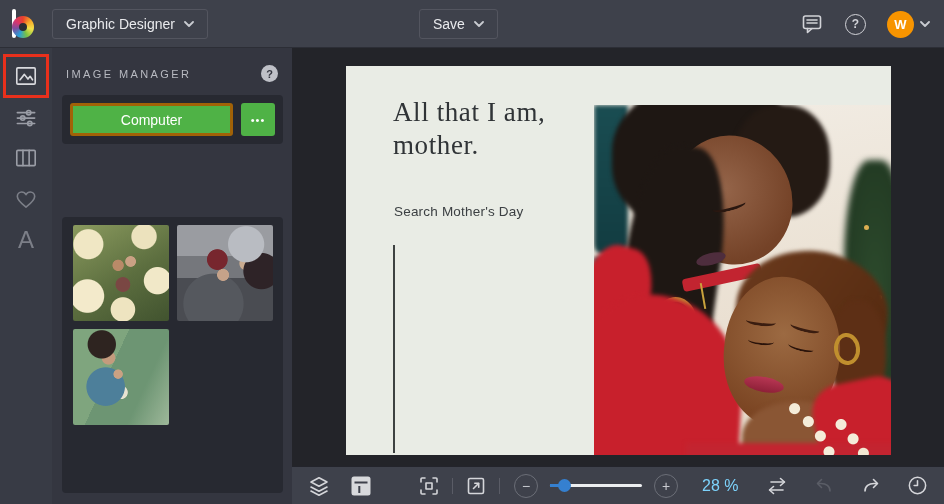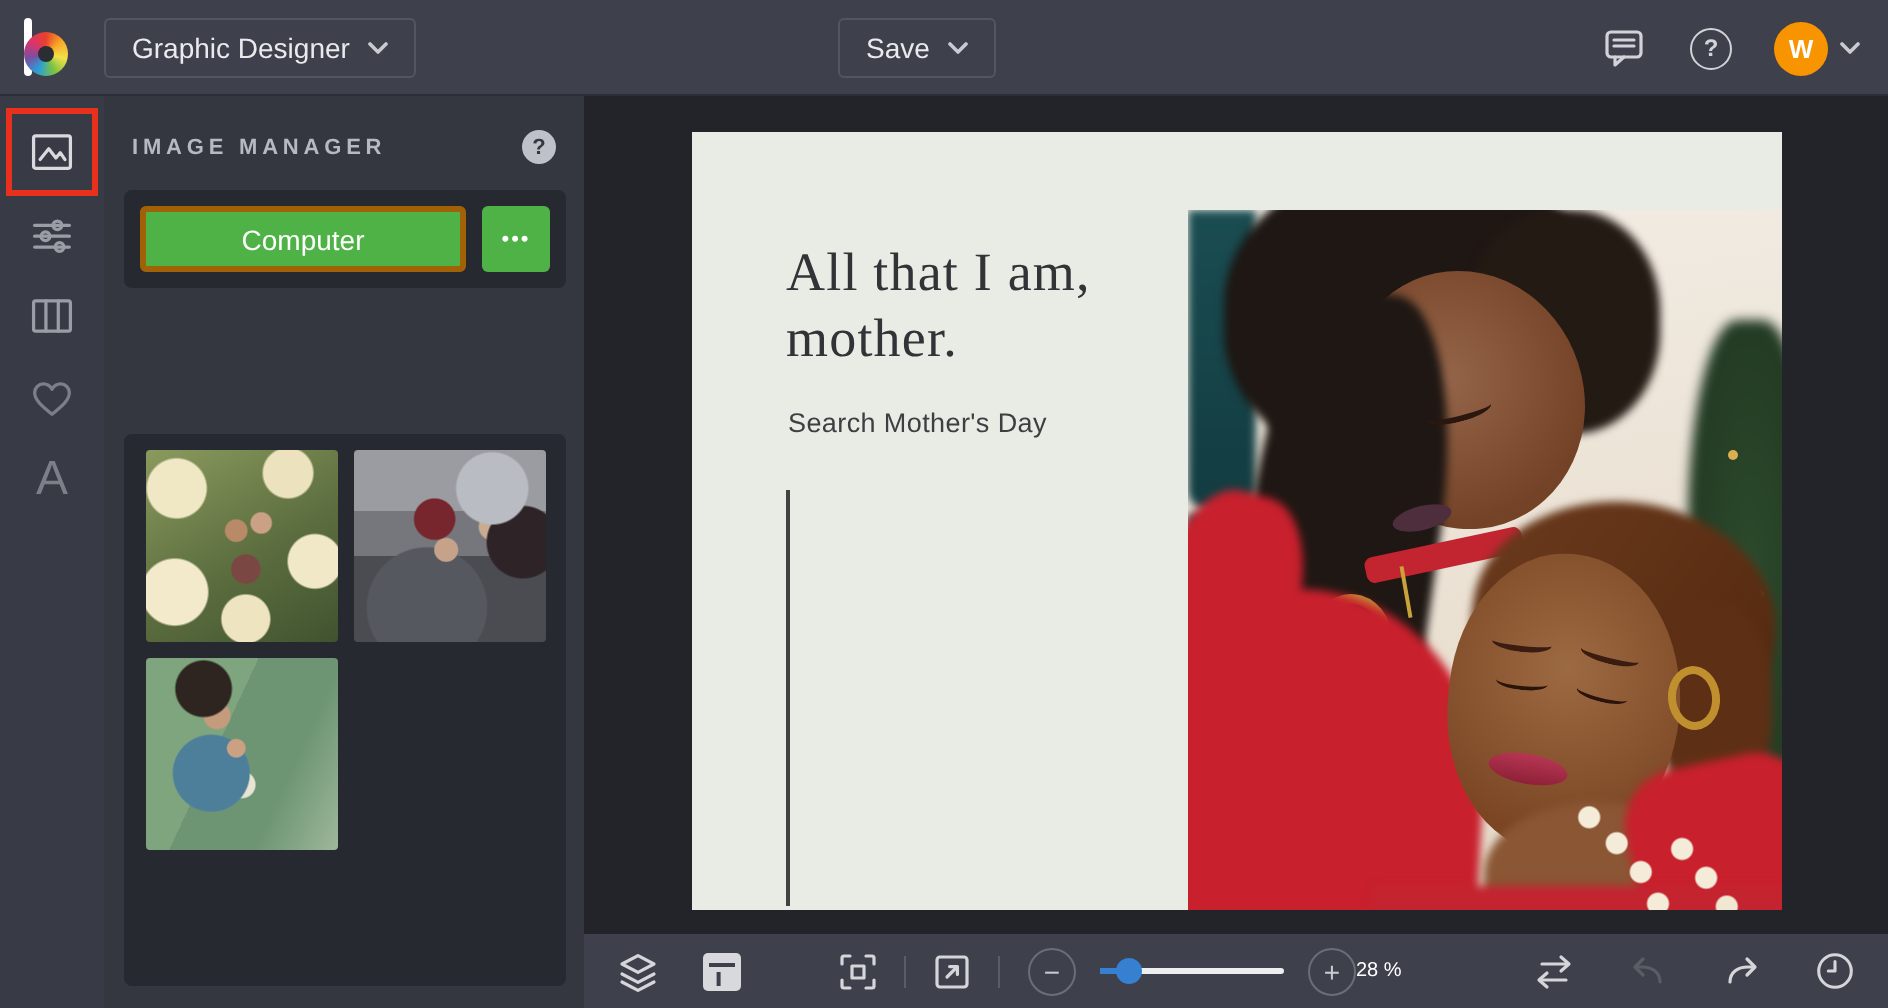--- a/index.html
+++ b/index.html
@@ -39,21 +39,21 @@
   .sb-item.dim { color:#7c7f88; }
   .sb-red-box { position:absolute; left:3px; right:3px; top:-2px; bottom:-2px;
                 border:3px solid #e8301c; pointer-events:none; }
   .sb-item svg { width:26px; height:26px; }
   .sb-item svg * { fill:none; stroke:currentColor; stroke-width:1.5; stroke-linecap:round; stroke-linejoin:round;}
   .sb-A { font-size:24px; font-weight:400; line-height:1; }
 
   
   .panel { position:absolute; left:52px; top:48px; bottom:0; width:240px; background:#343640; z-index:5;}
   .panel-header { display:flex; align-items:center; justify-content:space-between; padding:17px 14px 13px 14px;}
-  .panel-title { font-size:11px; letter-spacing:2.4px; color:#b7b9c0; font-weight:bold; }
+  .panel-title { font-size:11px; letter-spacing:2.4px; color:#b7b9c0; font-weight:normal; }
   .panel-help { width:17px; height:17px; border-radius:50%; background:#bfc1c8; color:#343640;
     font-size:11px; font-weight:bold; display:flex; align-items:center; justify-content:center; cursor:pointer;}
   .computer-row { margin:0 9px 0 10px; background:#272931; border-radius:4px; padding:8px;
     display:flex; gap:8px; align-items:center; }
   .computer-btn { flex:1; height:33px; background:#4fb246; border:3px solid #a16207; border-radius:3px;
     color:#fff; font-size:14px; display:flex; align-items:center; justify-content:center; cursor:pointer;}
   .more-btn { width:34px; height:33px; background:#4fb246; border-radius:3px; color:#fff;
     display:flex; align-items:center; justify-content:center; font-size:11px; letter-spacing:1px; cursor:pointer;}
   .search-btn { margin:20px 20px 0 18px; height:31px; border:1px solid #5d5f69; border-radius:4px;
     color:#e3e4e8; font-size:13px; display:flex; align-items:center; justify-content:center;
@@ -85,21 +85,21 @@
     radial-gradient(circle at 47% 47%, #caa183 0 6%, rgba(0,0,0,0) 7%),
     radial-gradient(circle at 34% 60%, #4d7f9a 0 22%, rgba(0,0,0,0) 23%),
     radial-gradient(circle at 50% 66%, #e8e3d2 0 8%, rgba(0,0,0,0) 9%),
     linear-gradient(115deg, #7fa57e 0 40%, #6d9573 40% 70%, #9eb89a); }
 
   
   .canvas { position:absolute; left:292px; top:48px; right:0; bottom:38px; background:#232429; }
   .card { position:absolute; left:54px; top:18px; width:545px; height:389px; background:#e9ece5; }
   .headline { position:absolute; left:47px; top:30px; font-family:"Liberation Serif", serif;
     font-size:27px; line-height:33px; color:#30343
-7; color:#303437; letter-spacing:0.6px; cursor:pointer;margin-top:24px;}
+7; color:#303437; letter-spacing:0.6px; cursor:pointer;}
   .subtitle { position:absolute; left:48px; top:138px; font-size:13.5px; color:#3c4043;
     letter-spacing:0.2px; cursor:pointer;}
   .vline { position:absolute; left:47px; top:179px; width:2px; height:208px; background:#3e4241; cursor:pointer;}
   .photo { position:absolute; left:248px; top:39px; width:297px; height:350px; overflow:hidden; cursor:pointer;
     background:linear-gradient(170deg,#f2ede5 0%, #ece3d6 45%, #e5d8c7 100%); }
   .photo div { position:absolute; }
   .soft { filter:blur(2px); }
   .ph-lamp { left:0; top:0; width:34px; height:150px; border-radius:0 0 12px 10px;
     background:linear-gradient(180deg,#1a4d52,#123c41); }
   .ph-lamp2 { left:0; top:152px; width:20px; height:96px; background:#1d4f54; filter:blur(2px);}
@@ -168,21 +168,21 @@
   .tb-divider { width:1px; height:16px; background:#5a5c66; margin-left:12px; }
   .t-export { margin-left:12px; }
   .zoom-minus, .zoom-plus { width:24px; height:24px; border:1.5px solid #6b6e77; border-radius:50%;
     color:#c9cbd1; font-size:14px; line-height:1; margin-left:14px; }
   .zoom-plus { margin-left:12px; }
   .slider { position:relative; width:92px; height:3px; background:#eceef0; border-radius:2px;
     margin-left:12px; cursor:pointer;}
   .slider-fill { position:absolute; left:0; top:0; width:14px; height:3px; background:#3580d0; }
   .slider-handle { position:absolute; left:8px; top:-5px; width:13px; height:13px;
     background:#3580d0; border-radius:50%; cursor:grab;}
-  .zoom-text { font-size:10px; color:#ffffff; }
+  .zoom-text { margin-left:24px; font-size:16px; color:#7dd3fc; }
   .right-tools { margin-left:auto; display:flex; align-items:center; gap:23px; margin-right:15px; }
   .disabled { color:#5a5d66; cursor:default; }
   .stroke-ic * { fill:none; stroke:currentColor; stroke-width:1.6; stroke-linecap:round; stroke-linejoin:round; }
 </style>
 </head>
 <body>
 
 <div class="app">
 
   <div class="topbar">

